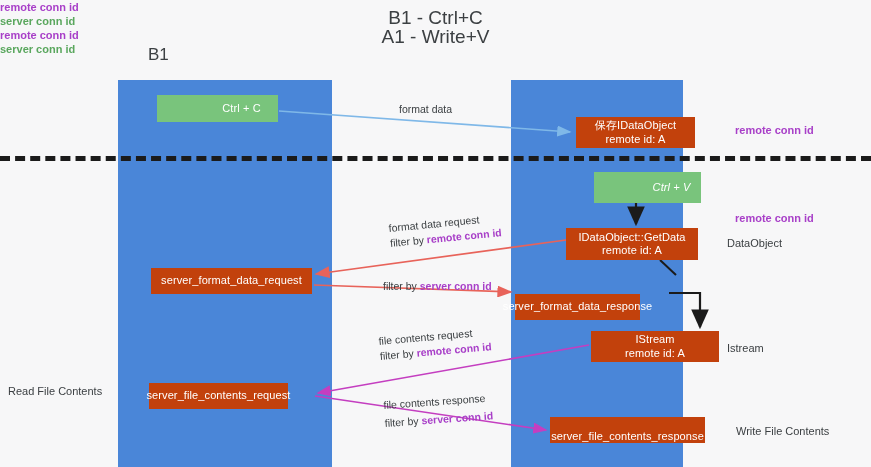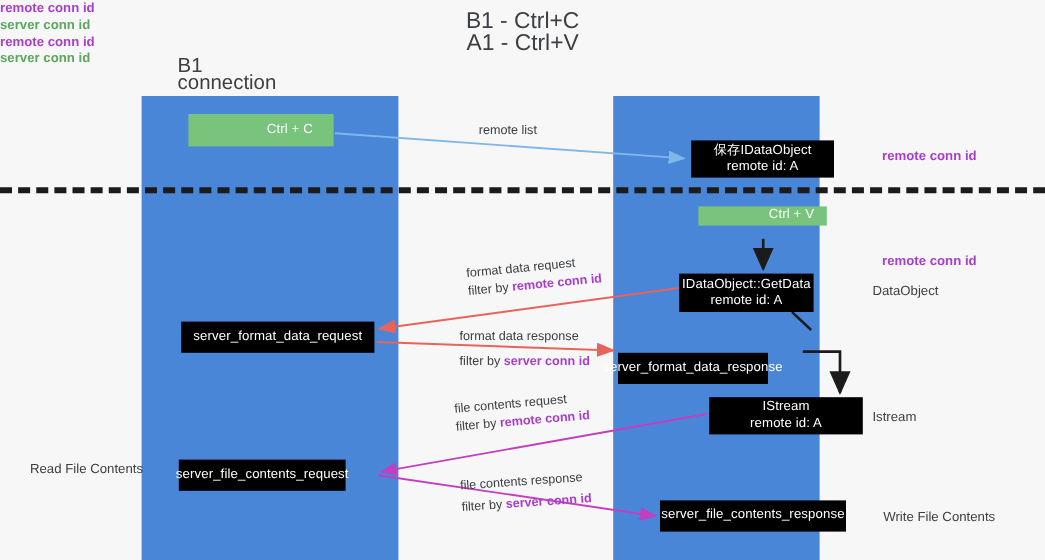--- a/index.html
+++ b/index.html
@@ -33,31 +33,31 @@
 
   
   .node{
     position:absolute;box-sizing:border-box;
     display:flex;flex-direction:column;
     align-items:center;justify-content:center;
     color:#ffffff;font-size:11px;line-height:13.5px;
     text-align:center;letter-spacing:.1px;
   }
   .node.green{background:#79c47c;padding-left:48px;}
-  .node.orange{background:#000000;}
+  .node.orange{background:#c2410c;}
 
   #n-ctrlc{left:157px;top:95px;width:121px;height:27px;}
   #n-save{left:576px;top:117px;width:119px;height:31px;}
-  #n-ctrlv{left:582px;top:172px;width:107px;height:16px;}
-  #n-getdata{left:566px;top:228px;width:112px;height:32px;}
+  #n-ctrlv{left:594px;top:172px;width:107px;height:31px;font-style:italic;}
+  #n-getdata{left:566px;top:228px;width:132px;height:32px;}
   #n-fmtreq{left:151px;top:268px;width:161px;height:26px;}
   #n-fmtresp{left:515px;top:294px;width:125px;height:26px;}
   #n-istream{left:591px;top:331px;width:128px;height:31px;}
   #n-filereq{left:149px;top:383px;width:139px;height:26px;}
-  #n-fileresp{left:550px;top:417px;width:155px;height:26px;}
+  #n-fileresp{left:550px;top:417px;width:155px;height:26px;justify-content:flex-end;}
 
   
   .lbl{position:absolute;color:#3c4043;font-size:11px;line-height:14px;white-space:nowrap;}
   .purple{color:#a83fc8;font-weight:bold;}
   .green-t{color:#5aa75e;font-weight:bold;}
 
   
   .mid{position:absolute;color:#3c4043;font-size:10.5px;line-height:15px;white-space:nowrap;}
   #m-formatlist{left:399px;top:102px;}
 
@@ -68,45 +68,44 @@
 
   
   #r-remote1{left:735px;top:123px;}
   #r-remote2{left:735px;top:211px;}
   #r-dataobject{left:727px;top:236px;}
   #r-istream{left:727px;top:341px;}
   #r-writefile{left:736px;top:424px;}
 
   
   #l-ids{left:24px;top:268px;}
-  #l-readfile{left:25px;top:384px;}
+  #l-readfile{left:8px;top:384px;}
   #l-ids2{left:25px;top:401px;}
 
   
   #divider{
     position:absolute;left:0;top:156px;width:871px;height:0;
     border-top:5px dashed #1b1b1b;
   }
 </style>
 </head>
 <body>
 
 <div id="stage">
 
   <div class="lane" id="lane-b1"></div>
   <div class="lane" id="lane-a1"></div>
 
   <div id="title">
     <div>B1 - Ctrl+C</div>
-    <div>A1 - Ctrl+V</div>
+    <div>A1 - Write+V</div>
   </div>
 
   <div class="col-head" id="head-b1">
     <div>B1</div>
-    <div>connection</div>
   </div>
 
   <svg id="wires" viewBox="0 0 871 467">
     <defs>
       <marker id="ah-blue" markerWidth="9" markerHeight="7" refX="8" refY="3.5" orient="auto">
         <path d="M0,0 L9,3.5 L0,7 z" fill="#7fb8e8"></path>
       </marker>
       <marker id="ah-black" markerWidth="9" markerHeight="8" refX="8" refY="4" orient="auto">
         <path d="M0,0 L9,4 L0,8 z" fill="#1b1b1b"></path>
       </marker>
@@ -170,30 +169,29 @@
 
   <div class="node orange" id="n-filereq">
     <span>server_file_contents_request</span>
   </div>
 
   <div class="node orange" id="n-fileresp">
     <span>server_file_contents_response</span>
   </div>
 
   <div class="mid" id="m-formatlist">
-    <span>remote list</span>
+    <span>format data</span>
   </div>
 
   <div class="mid" id="m-fdr">
     <div>format data request</div>
     <div><span>filter by </span><span class="purple">remote conn id</span></div>
   </div>
 
   <div class="mid" id="m-fdresp">
-    <div>format data response</div>
     <div style="margin-top:6px"><span>filter by </span><span class="purple">server conn id</span></div>
   </div>
 
   <div class="mid" id="m-fcr">
     <div>file contents request</div>
     <div><span>filter by </span><span class="purple">remote conn id</span></div>
   </div>
 
   <div class="mid" id="m-fcresp">
     <div>file contents response</div>

